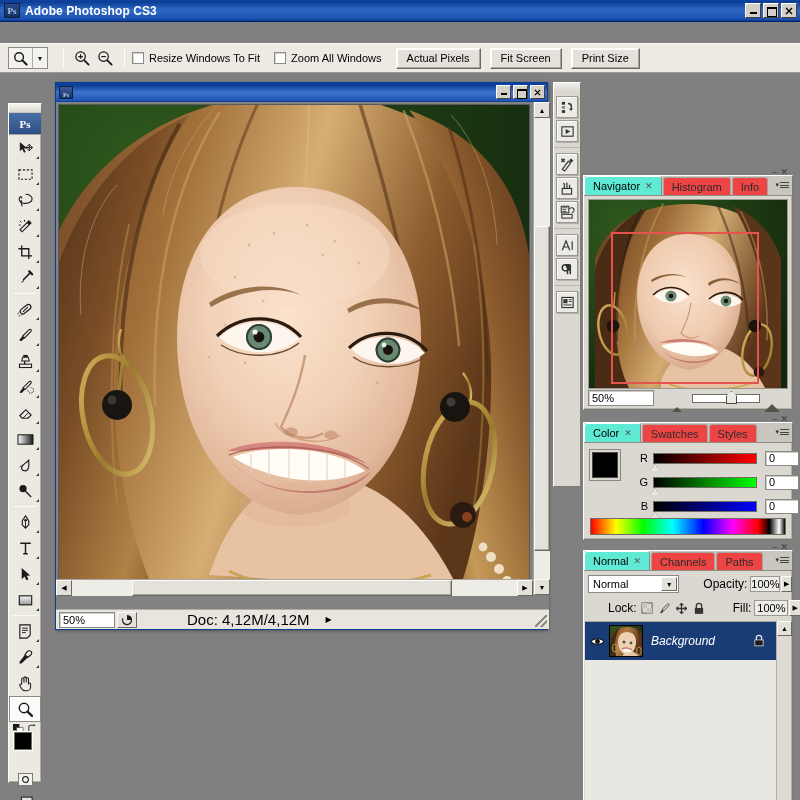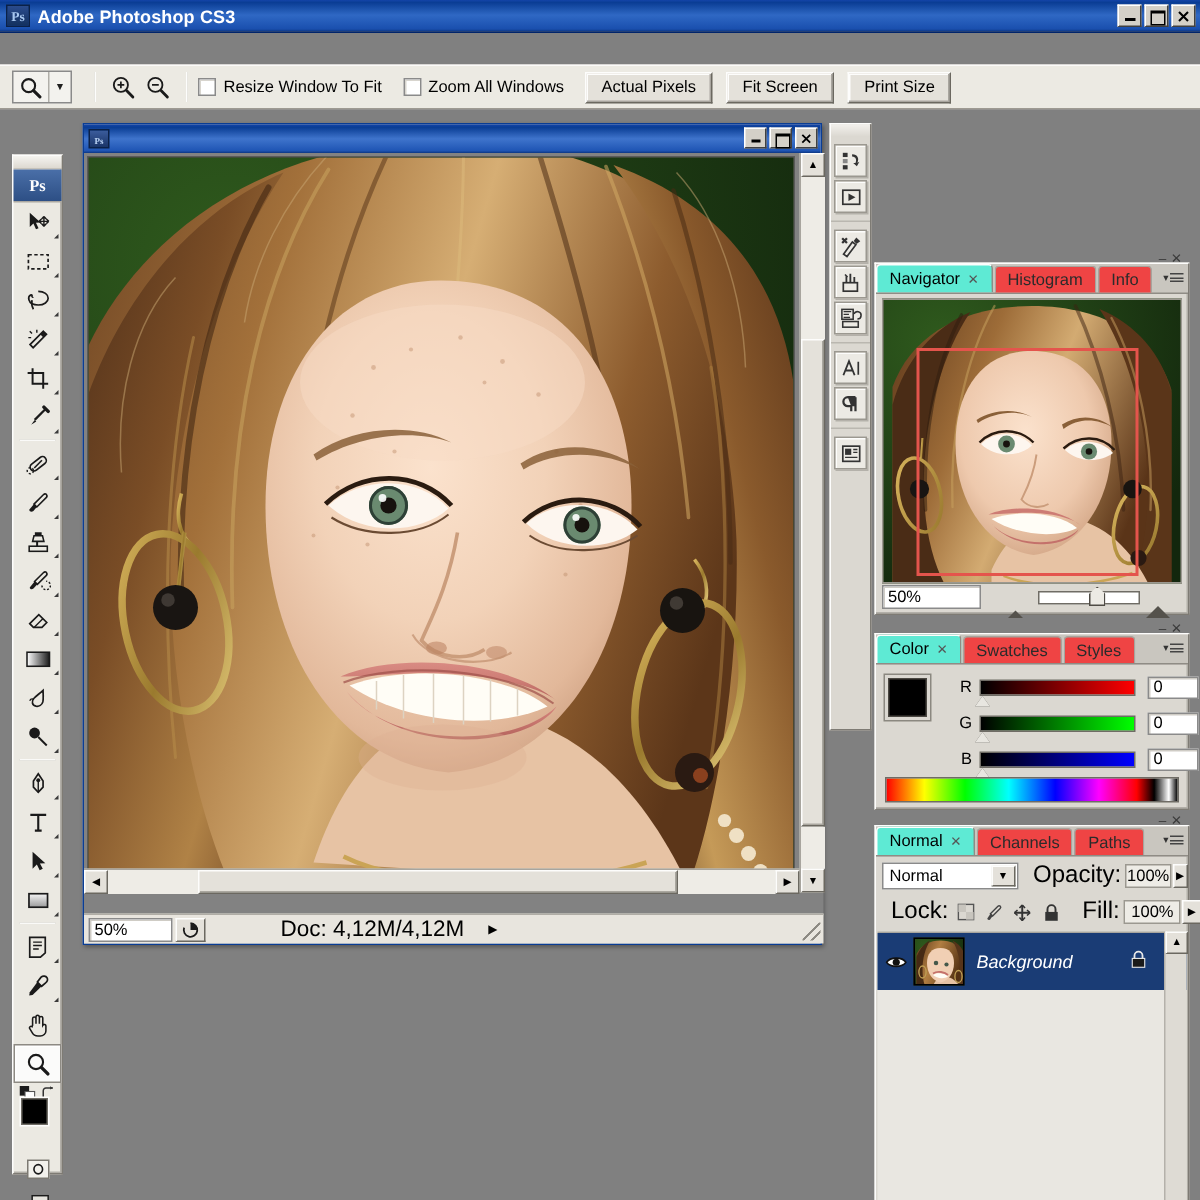--- a/index.html
+++ b/index.html
@@ -334,21 +334,21 @@
     width: 116px; height: 18px; margin-left: 4px; background: #fff;
     border: 1px solid #8a8a8a; display: flex; align-items: center;
     padding-left: 4px; font-size: 11px; position: relative;
   }
   .lp-blend .dd {
     position: absolute; right: 1px; top: 1px; width: 16px; height: 14px;
     background: #e4e1da; border: 1px solid #fdfdfc;
     border-right-color: #6b6860; border-bottom-color: #6b6860;
     display: flex; align-items: center; justify-content: center; font-size: 7px;
   }
-  .lp-lab { font-size: 16px; margin-left: 10px; color: #000; }
+  .lp-lab { font-size: 12px; margin-left: 24px; color: #000; }
   .lp-num {
     width: 38px; height: 16px; margin-left: 3px; background: #eeece6;
     border: 1px solid #9b9890; display: flex; align-items: center;
     justify-content: center; font-size: 11px;
   }
   .lp-numarrow {
     width: 13px; height: 16px; margin-left: 1px; background: #e4e1da;
     border: 1px solid #fdfdfc; border-right-color: #6b6860; border-bottom-color: #6b6860;
     display: flex; align-items: center; justify-content: center; font-size: 7px;
   }
@@ -416,21 +416,21 @@
     <div class="zoom-btn">
       <svg width="16" height="16" viewBox="0 0 17 17">
         <circle cx="7" cy="7" r="5" fill="none" stroke="#1a1a1a" stroke-width="1.3"></circle>
         <path d="M11 11 L15.5 15.5" stroke="#1a1a1a" stroke-width="2" stroke-linecap="round"></path>
         <path d="M4.6 7 H9.4" stroke="#1a1a1a" stroke-width="1.2"></path>
       </svg>
     </div>
     <div class="ob-sep"></div>
     <div class="chkwrap">
       <div class="chkbox"></div>
-      <span>Resize Window To Fit</span>
+      <span>Resize Windows To Fit</span>
     </div>
     <div class="chkwrap">
       <div class="chkbox"></div>
       <span>Zoom All Windows</span>
     </div>
     <div class="ob-button">Actual Pixels</div>
     <div class="ob-button">Fit Screen</div>
     <div class="ob-button">Print Size</div>
   </div>
 

